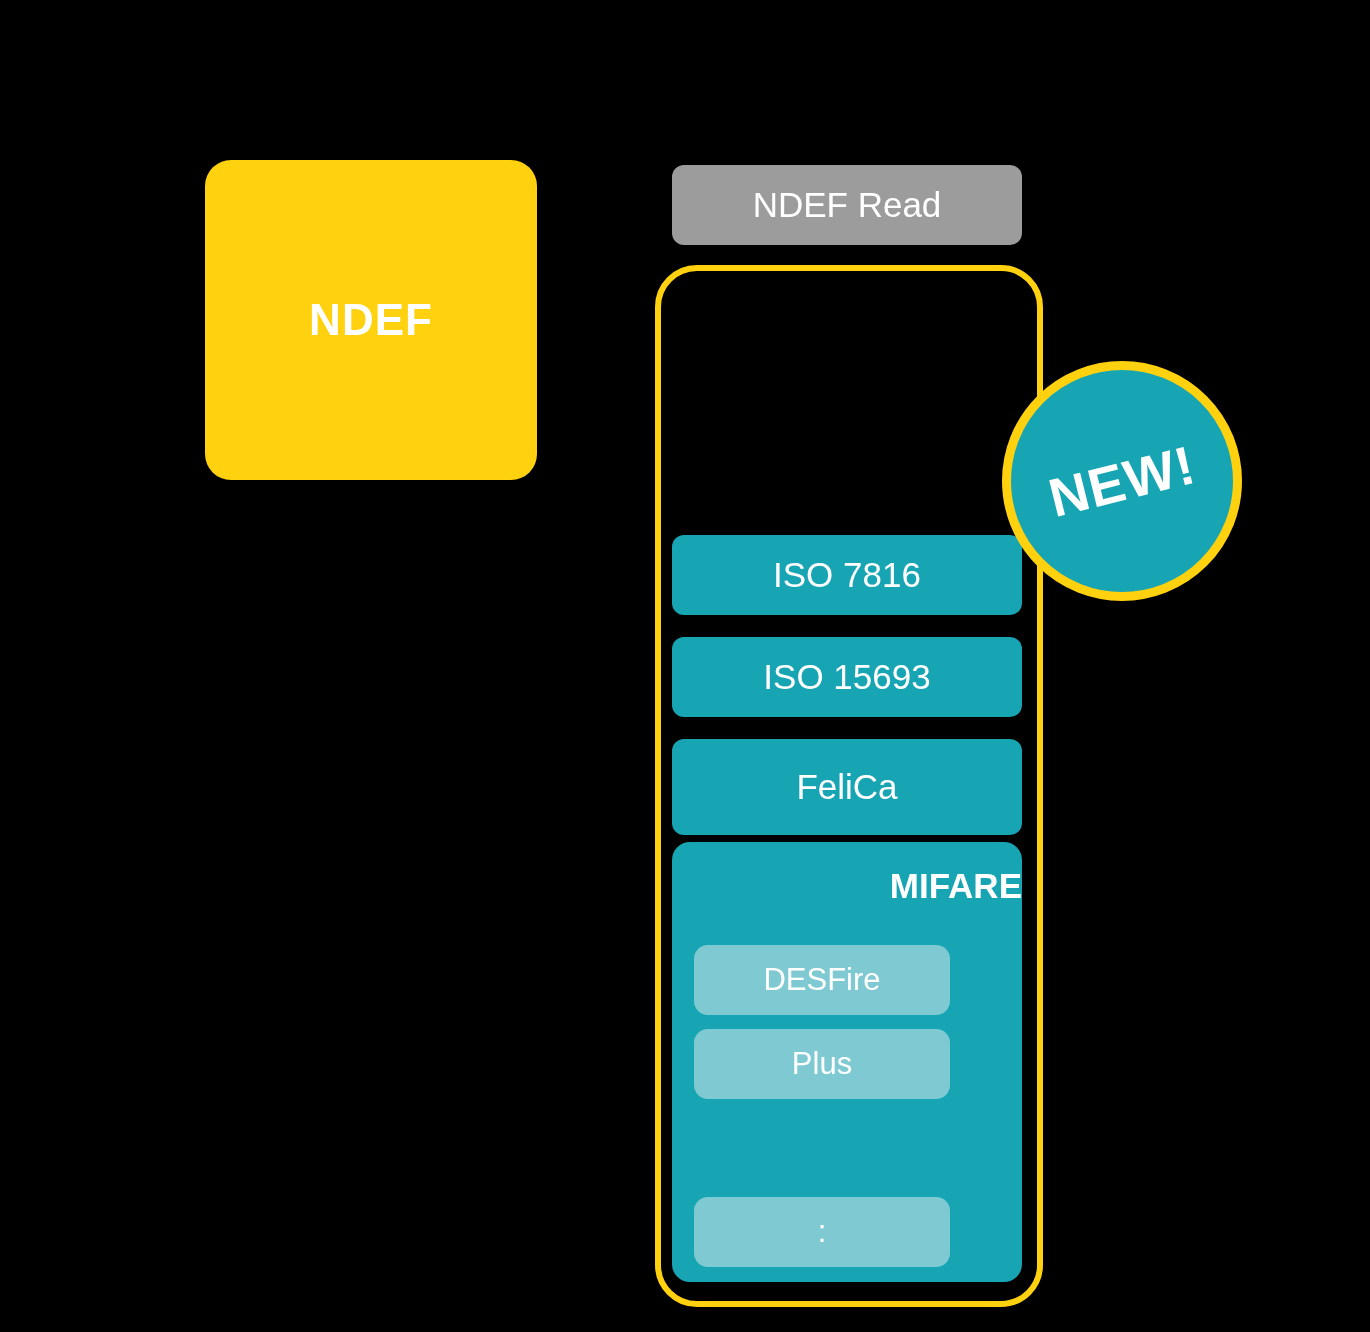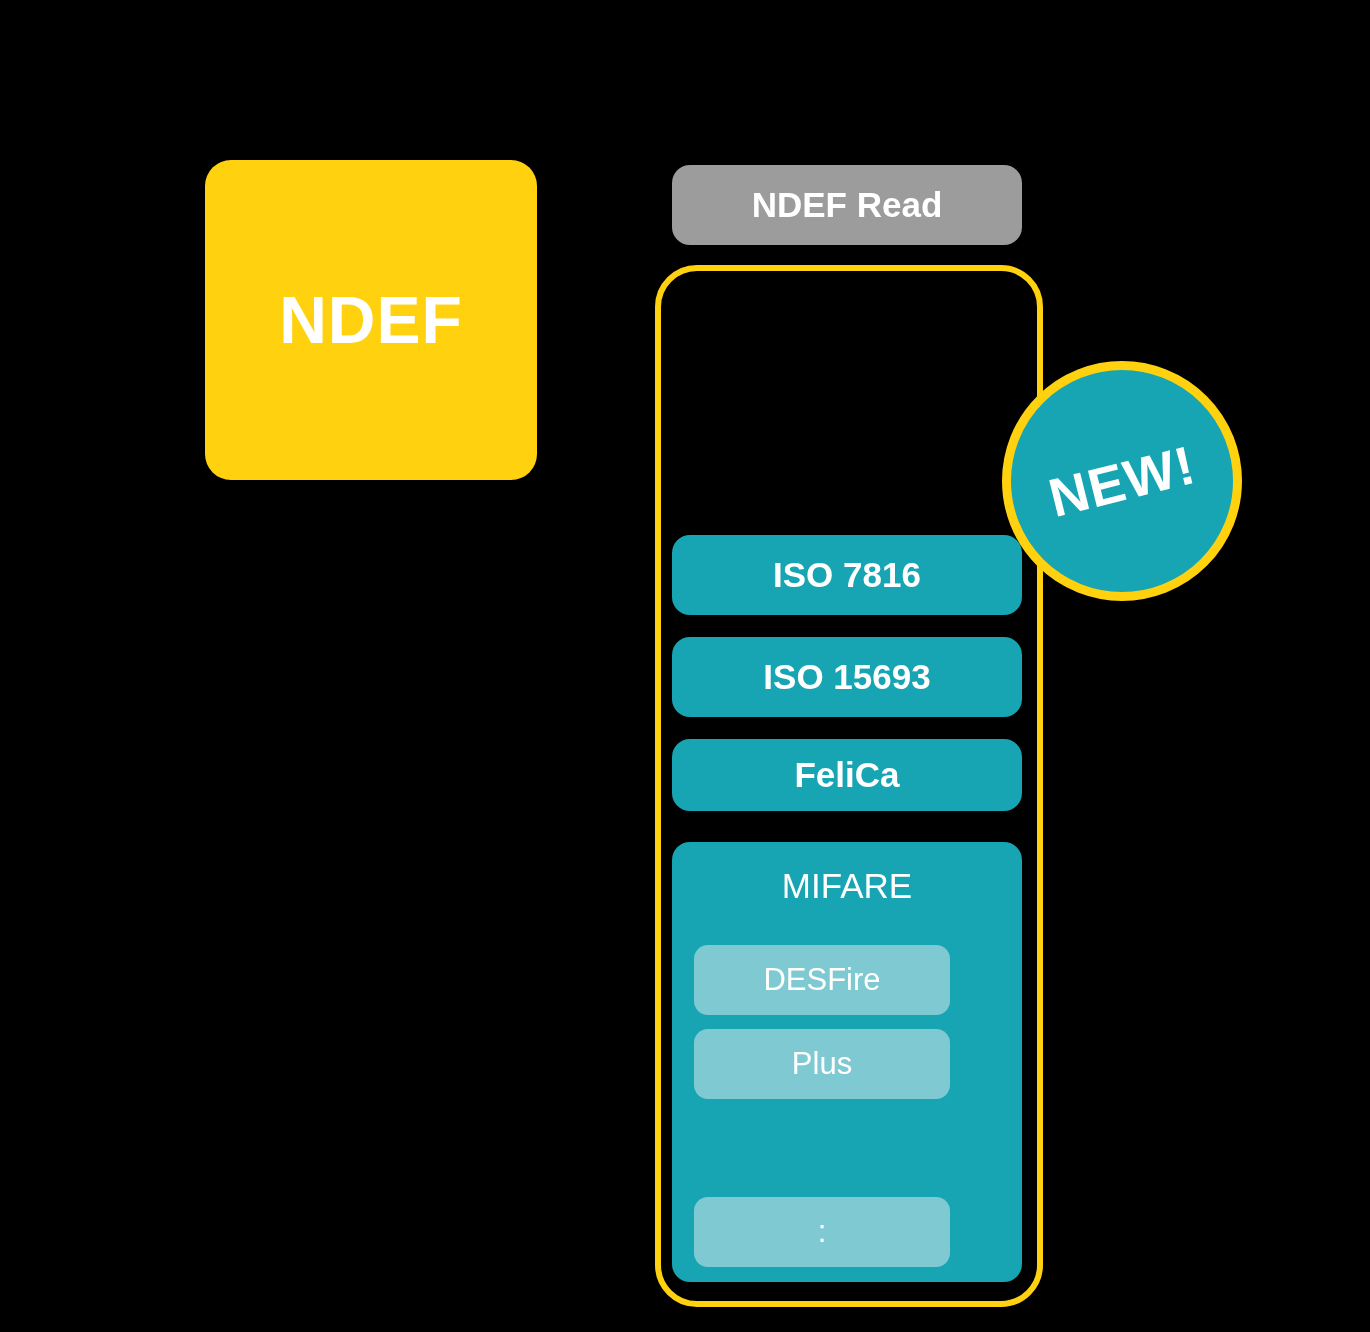--- a/index.html
+++ b/index.html
@@ -24,77 +24,77 @@
   
   .box {
     position: absolute;
     background: var(--color-yellow);
     border-radius: 26px;
     display: flex;
     align-items: center;
     justify-content: center;
     color: var(--color-text);
     font-weight: 700;
-    font-size: 66px;
+    font-size: 44px;
     letter-spacing: 1px;
   }
   .ndef-box { left: 205px; top: 160px; width: 332px; height: 320px; }
   .nfc-box  { left: 205px; top: 533px; width: 332px; height: 748px; }
 
   
   .pill {
     position: absolute;
-    border-radius: 18px;
+    border-radius: 12px;
     display: flex;
     align-items: center;
     justify-content: center;
     color: var(--color-text);
     font-size: 35px;
-    font-weight: 700;
+    font-weight: 400;
   }
   .gray-pill { background: var(--color-gray); }
   .teal-pill { background: var(--color-teal); }
 
   .ndef-read { left: 672px; top: 165px; width: 350px; height: 80px; }
 
   
   .group {
     position: absolute;
     left: 655px;
     top: 265px;
     width: 388px;
     height: 1042px;
     border: 6px solid var(--color-yellow);
     border-radius: 42px;
     background: transparent;
   }
   .ndef-write { left: 11px; top: 19px;  width: 350px; height: 82px; }
   .iso-7816   { left: 11px; top: 264px; width: 350px; height: 80px; }
   .iso-15693  { left: 11px; top: 366px; width: 350px; height: 80px; }
-  .felica     { left: 11px; top: 468px; width: 350px; height: 72px; }
+  .felica     { left: 11px; top: 468px; width: 350px; height: 96px; }
 
   
   .mifare {
     position: absolute;
     left: 11px;
     top: 571px;
     width: 350px;
     height: 440px;
     background: var(--color-teal);
     border-radius: 18px;
   }
   .mifare-label {
     position: absolute;
     left: 0;
     top: 24px;
     width: 100%;
-    text-align: center;
+    text-align: right;
     color: var(--color-text);
     font-size: 35px;
-    font-weight: 400;
+    font-weight: 700;
   }
   .sub-pill {
     position: absolute;
     left: 22px;
     width: 256px;
     height: 70px;
     background: var(--color-teal-light);
     border-radius: 14px;
     display: flex;
     align-items: center;

